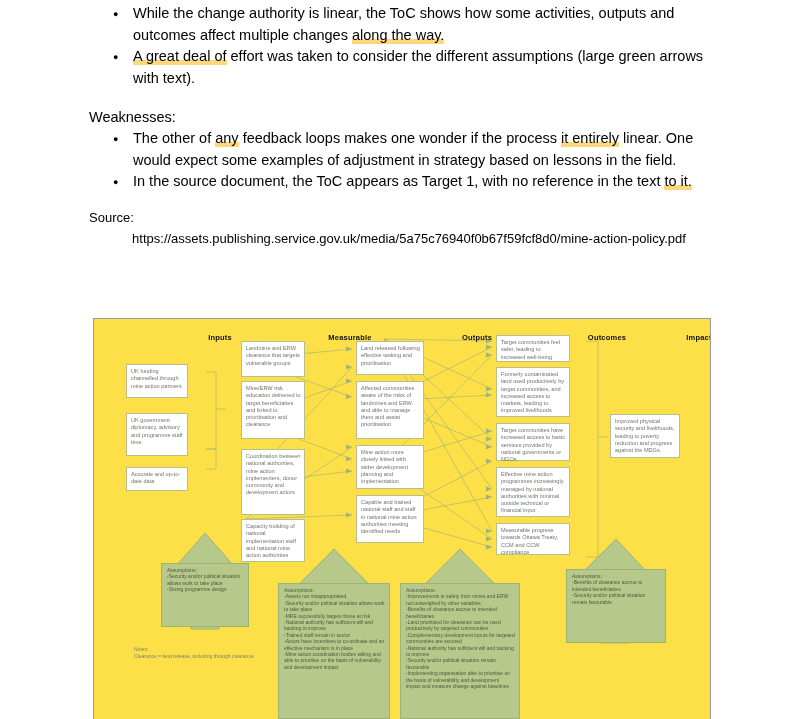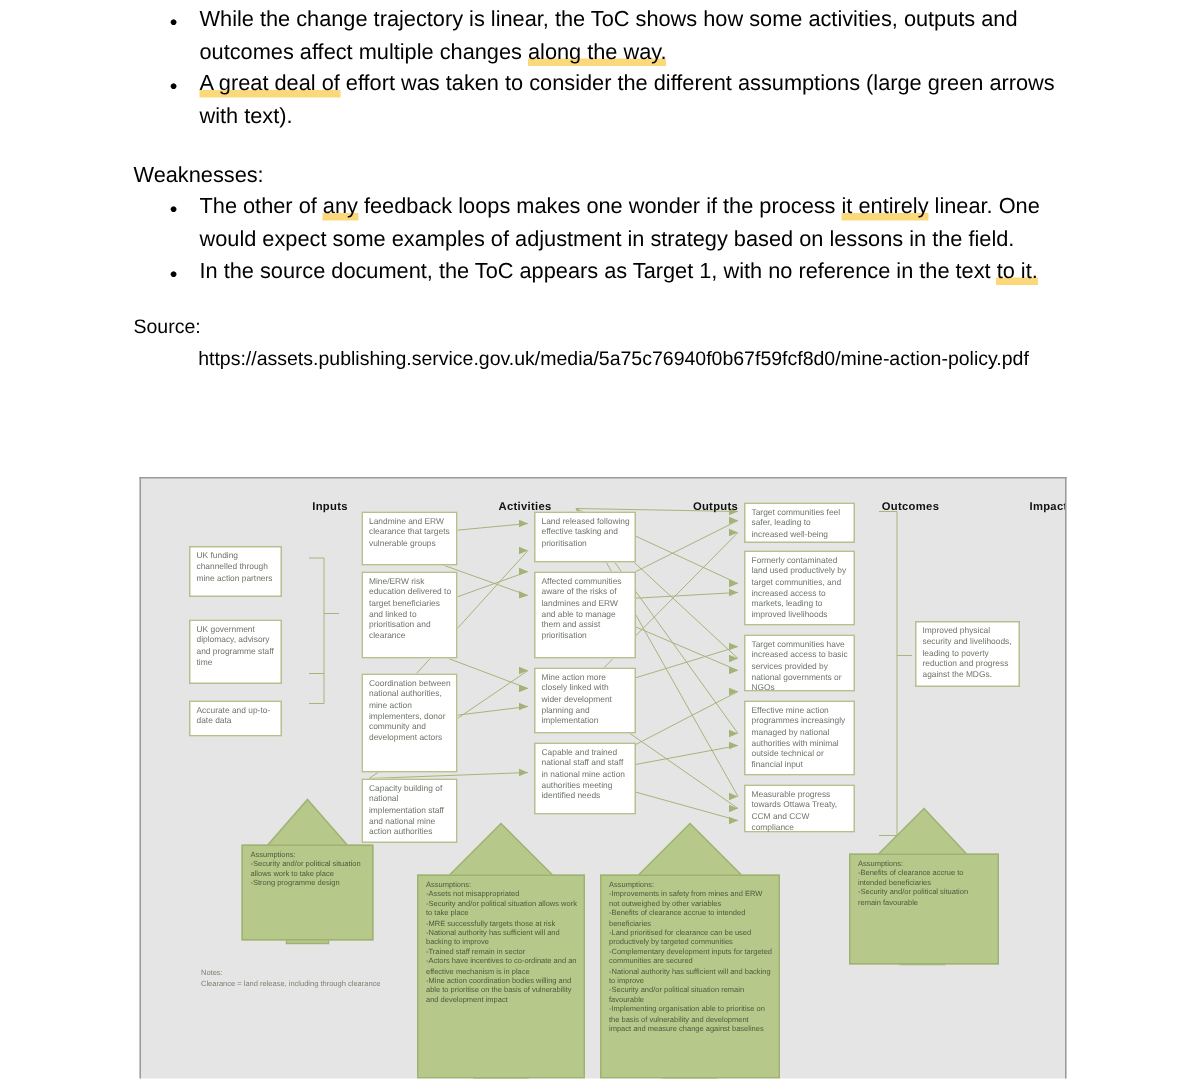--- a/index.html
+++ b/index.html
@@ -31,21 +31,21 @@
   .hl::after{
     content:"";position:absolute;left:0;right:0;bottom:-1px;height:5px;
     background:#fbd97a;z-index:-1;
   }
   .hl-pink::after{background:#f2a0ab;}
   .hl, .hl *{z-index:1;}
 
   
   .diagram{
     position:absolute;left:93px;top:318px;width:618px;height:401px;
-    border:1.5px solid #9a9a9e;border-bottom:none;background:#e5e5e5;
+    border:1.5px solid #9a9a9e;border-bottom:none;background:#fde047;
     overflow:hidden;box-sizing:border-box;
   }
   .diagram .inner{position:absolute;left:0;top:0;width:616px;height:401px;}
 
   .colhead{
     position:absolute;font-size:7.5px;font-weight:bold;letter-spacing:.2px;
     color:#111;text-align:center;
   }
 
   .box{
@@ -70,21 +70,21 @@
   svg.links polygon{fill:#a3b377;}
 </style>
 </head>
 <body>
 
 <div class="page">
 
   <div class="prose">
 
     <ul>
-      <li><span>While the change trajectory is linear, the ToC shows how some activities, outputs and outcomes affect multiple changes </span><span class="hl">along the way.</span><span></span></li>
+      <li><span>While the change authority is linear, the ToC shows how some activities, outputs and outcomes affect multiple changes </span><span class="hl">along the way.</span><span></span></li>
       <li><span class="hl">A great deal of</span><span> effort was taken to consider the different assumptions (large green arrows with text).</span></li>
     </ul>
 
     <div class="gap"></div>
 
     <div class="sec-head">Weaknesses:</div>
     <ul>
       <li><span>The other of </span><span class="hl">any</span><span> feedback loops makes one wonder if the process </span><span class="hl">it entirely</span><span> linear. One would expect some examples of adjustment in strategy based on lessons in the field.</span></li>
       <li><span>In the source document, the ToC appears as Target 1, with no reference in the text </span><span class="hl">to it.</span></li>
     </ul>
@@ -154,21 +154,21 @@
             <polygon points="398,178 392,175.5 392,180.5"></polygon>
           <line x1="290" y1="198" x2="398" y2="228"></line>
             <polygon points="398,228 392,225.5 392,230.5"></polygon>
         </g>
 
         <path d="M492 22 L504 22 L504 238 L492 238"></path>
         <path d="M504 118 L514 118"></path>
       </svg>
 
       <div class="colhead" style="left:96px;top:14px;width:60px;">Inputs</div>
-      <div class="colhead" style="left:221px;top:14px;width:70px;">Activities</div>
+      <div class="colhead" style="left:221px;top:14px;width:70px;">Measurable</div>
       <div class="colhead" style="left:348px;top:14px;width:70px;">Outputs</div>
       <div class="colhead" style="left:478px;top:14px;width:70px;">Outcomes</div>
       <div class="colhead" style="left:575px;top:14px;width:60px;">Impact</div>
 
       <div class="box" style="left:32px;top:45px;width:62px;height:34px;">UK funding channelled through mine action partners</div>
       <div class="box" style="left:32px;top:94px;width:62px;height:43px;">UK government diplomacy, advisory and programme staff time</div>
       <div class="box" style="left:32px;top:148px;width:62px;height:24px;">Accurate and up-to-date data</div>
 
       <div class="box" style="left:147px;top:22px;width:64px;height:36px;">Landmine and ERW clearance that targets vulnerable groups</div>
       <div class="box" style="left:147px;top:62px;width:64px;height:58px;">Mine/ERW risk education delivered to target beneficiaries and linked to prioritisation and clearance</div>

